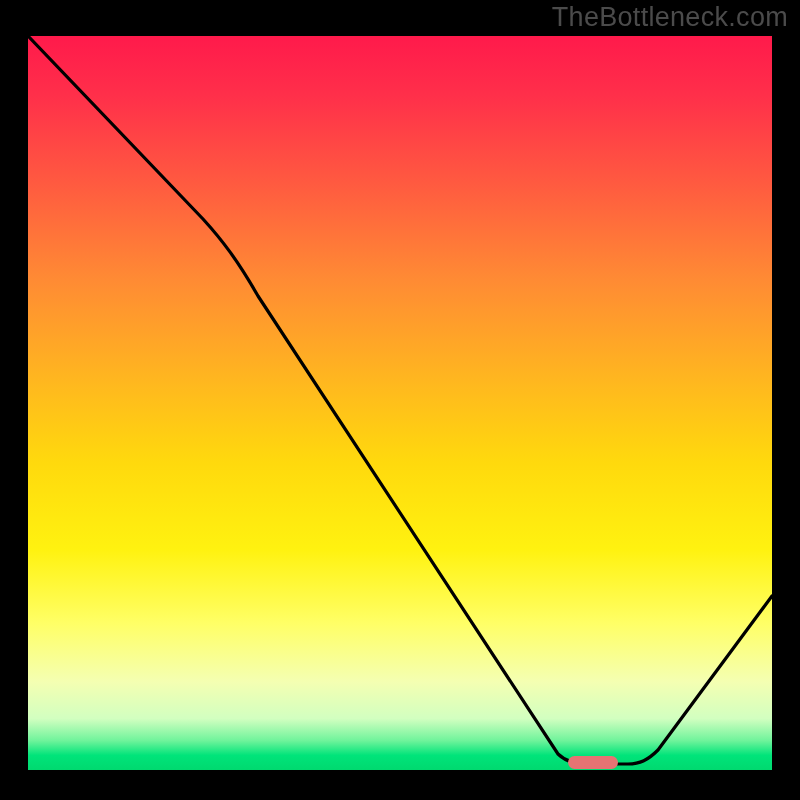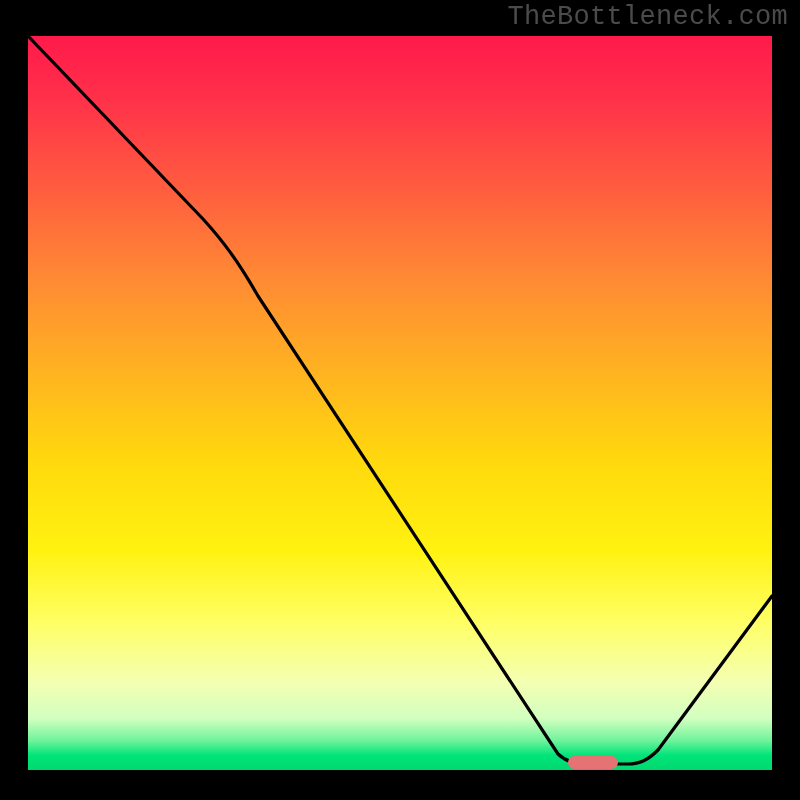--- a/index.html
+++ b/index.html
@@ -8,21 +8,20 @@
     width: 800px;
     height: 800px;
     background: #000000;
     overflow: hidden;
     font-family: Arial, Helvetica, sans-serif;
   }
   .stage {
     position: relative;
     width: 800px;
     height: 800px;
-    font-family: Liberation Mono, monospace;
   }
   .watermark {
     position: absolute;
     top: 2px;
     right: 12px;
     color: #4b4b4b;
     font-size: 27px;
     font-weight: 500;
     letter-spacing: 0.3px;
   }

